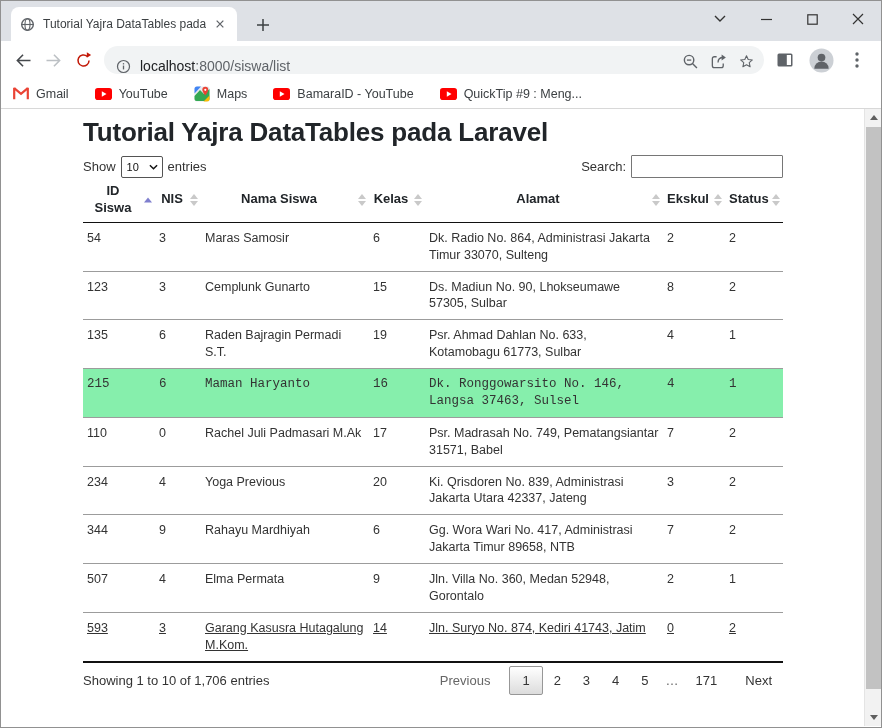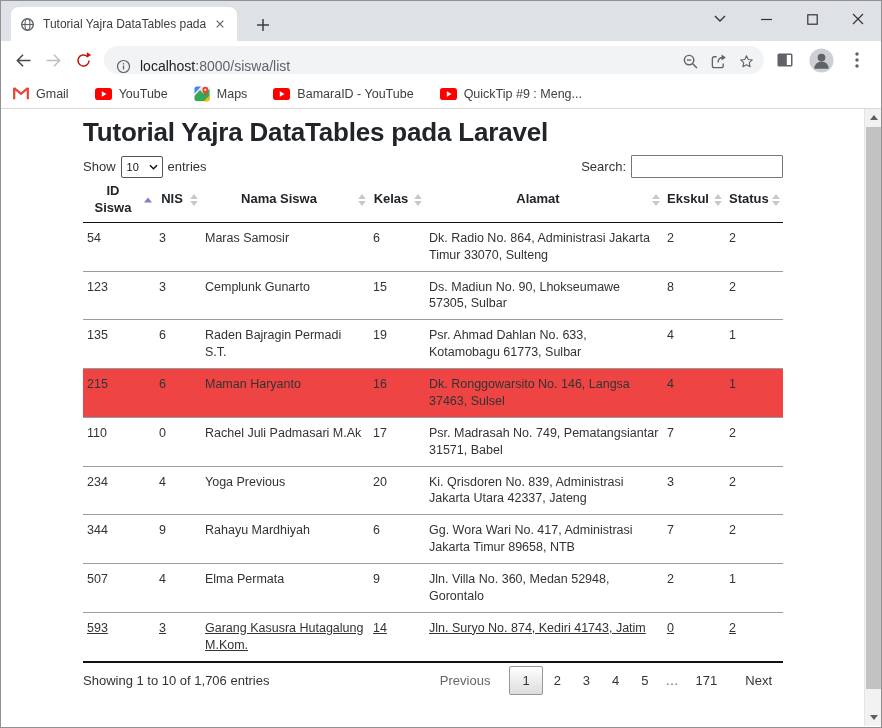--- a/index.html
+++ b/index.html
@@ -40,21 +40,21 @@
   .search-ctl input { width:152px; height:23px; border:1px solid #767676; border-radius:1px; font-size:13px; padding:0 4px; font-family:inherit; }
 
   table.datatable { width:100%; border-collapse:collapse; table-layout:fixed; margin-top:0; }
   th { font-size:13px; font-weight:700; color:#212529; text-align:center; padding:5px 16px 5px 4px; border-bottom:1px solid #111; position:relative; vertical-align:middle; line-height:1.3; cursor:pointer; }
   .sort-ico { position:absolute; right:3px; top:50%; transform:translateY(-50%); display:flex; flex-direction:column; gap:2px; }
   .tri-up { width:0; height:0; border-left:4px solid transparent; border-right:4px solid transparent; border-bottom:5px solid #c9c9c9; }
   .tri-down { width:0; height:0; border-left:4px solid transparent; border-right:4px solid transparent; border-top:5px solid #c9c9c9; }
   .sort-asc .tri-up { border-bottom-color:#7f7fce; }
   td { font-size:12.5px; color:#333; padding:7px 4px; vertical-align:top; line-height:1.35; border-bottom:1px solid #9c9c9c; word-wrap:break-word; }
   tbody tr:last-child td { border-bottom:2px solid #111;text-decoration:underline; }
-  tbody tr.highlight td { background:#ef4444; }
+  tbody tr.highlight td { background:#86efac;font-family:Liberation Mono, monospace; }
 
   .footer-row { display:flex; justify-content:space-between; align-items:center; margin-top:3px; }
   .dt-info { font-size:13px; color:#333; }
   .pagination { display:flex; align-items:center; font-size:13px; color:#333; }
   .pg-btn { padding:6px 11px; cursor:pointer; color:#333; }
   .pg-btn.prev { color:#666; margin-right:8px; }
   .pg-btn.next { margin-left:6px; }
   .pg-btn.current { border:1px solid #979797; border-radius:2px; background:linear-gradient(to bottom,#ffffff 0%,#dcdcdc 100%); padding:6px 12px; }
   .pg-ellipsis { padding:6px 6px; color:#666; cursor:default; }
 

